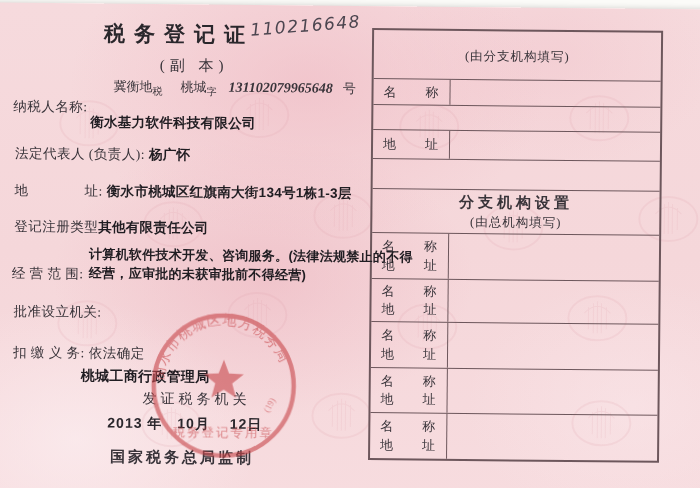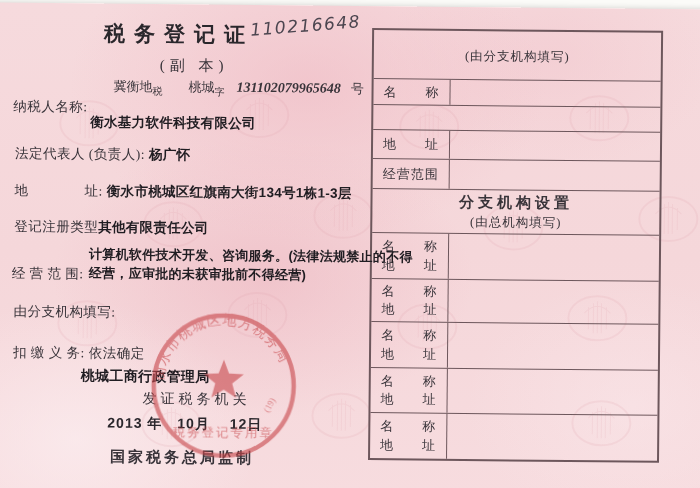--- a/index.html
+++ b/index.html
@@ -22,21 +22,21 @@
   }
   .wm{position:absolute;width:62px;height:50px;opacity:.15;z-index:0;}
   .ln{position:absolute;white-space:nowrap;z-index:2;color:#39343a;}
   .lbl{font-family:"Liberation Serif",serif;font-size:13.5px;letter-spacing:.5px;}
   .val{font-family:"Liberation Sans",sans-serif;font-weight:700;font-size:13.5px;color:#201d22;letter-spacing:.3px;}
   .title{font-size:21px;font-weight:700;letter-spacing:9px;color:#2a272c;}
   .subtitle{font-size:15px;letter-spacing:5px;margin-left:12px;}
   .serial{font-size:13px;}
   .serial .num{font-weight:700;font-size:14px;margin:0 10px 0 12px;font-style:italic;}
   .serial sub{font-size:10px;}
-  .serial .seg{margin-left:26px;}
+  .serial .seg{margin-left:18px;}
   .handno{
     font-family:"DejaVu Sans",sans-serif;font-style:italic;font-size:17px;
     color:#4c4650;transform:rotate(-5deg);letter-spacing:1.5px;z-index:2;
   }
   .scope1{z-index:3;}
   .issuer{font-size:14px;}
   .caption{font-size:14px;letter-spacing:4px;}
   .datetext{font-family:"Liberation Sans",sans-serif;font-weight:700;font-size:14px;color:#2a272c;letter-spacing:1px;}
   .footer{font-size:15px;font-weight:600;letter-spacing:3px;}
   
@@ -148,21 +148,21 @@
   </div>
 
   <div class="ln" style="left:22px;top:214px">
     <span class="lbl">登记注册类型</span><span class="val">其他有限责任公司</span>
   </div>
 
   <div class="ln val scope1" style="left:97px;top:242px;font-size:13px">计算机软件技术开发、咨询服务。(法律法规禁止的不得</div>
   <div class="ln lbl" style="left:20px;top:262px">经 营 范 围:</div>
   <div class="ln val" style="left:97px;top:261px;font-size:13px">经营，应审批的未获审批前不得经营)</div>
 
-  <div class="ln lbl" style="left:22px;top:300px">由分支机构填写:</div>
+  <div class="ln lbl" style="left:22px;top:300px">批准设立机关:</div>
 
   <div class="ln" style="left:22px;top:340px">
     <span class="lbl">扣 缴 义 务:</span>
     <span class="lbl" style="margin-left:0">依法确定</span>
   </div>
 
   <div class="ln val issuer" style="left:90px;top:364px">桃城工商行政管理局</div>
   <div class="ln caption" style="left:152px;top:386px">发证税务机关</div>
   <div class="ln datetext" style="left:117px;top:411px">2013 年　10月 　12日</div>
   <div class="ln footer" style="left:120px;top:444px">国家税务总局监制</div>
@@ -187,21 +187,20 @@
         <div class="vc"></div>
     </div>
     <div class="lrow" style="height:25px">
         <div class="vc"></div>
     </div>
     <div class="lrow" style="height:29px">
       <div class="lc">地　　址</div>
         <div class="vc"></div>
     </div>
     <div class="lrow" style="height:30px">
-      <div class="lc">经营范围</div>
         <div class="vc"></div>
     </div>
     <div class="sect" style="height:44px">
       <div class="t">分支机构设置</div>
       <div class="s">(由总机构填写)</div>
     </div>
     <div class="blk" style="height:46px">
       <div class="blc">
         <span>名　　称</span>
         <span>地　　址</span>

